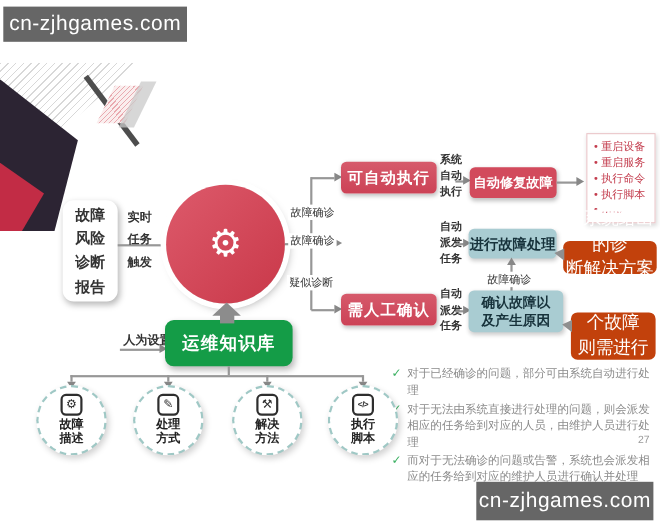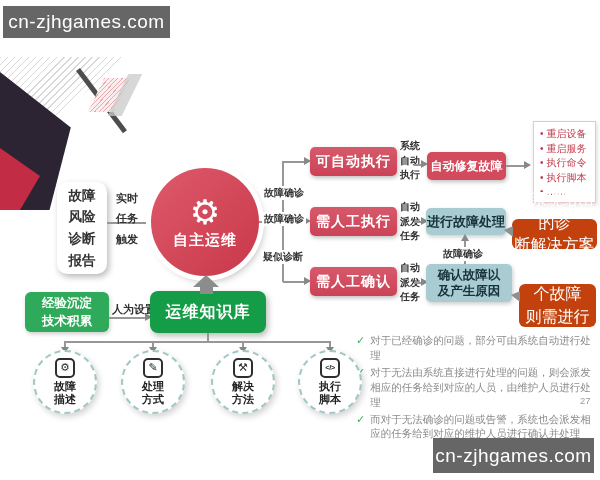--- a/index.html
+++ b/index.html
@@ -58,21 +58,21 @@
      text-align:center;line-height:1.45;box-shadow:1px 2px 4px rgba(0,0,0,.2);}
   .manual-label{left:112px;top:302px;font-size:11px;font-weight:bold;color:#333;}
   .kb-box{left:150px;top:291px;width:116px;height:42px;background:#149c47;border-radius:8px;
      color:#fff;font-size:16px;font-weight:bold;display:flex;align-items:center;justify-content:center;
      letter-spacing:1px;box-shadow:2px 3px 6px rgba(0,0,0,.28);}
   .up-stem{left:200px;top:286px;width:13px;height:8px;background:#8c8c8c;}
   .up-head{left:193px;top:275px;border-left:13px solid transparent;border-right:13px solid transparent;
      border-bottom:12px solid #8c8c8c;width:0;height:0;}
 
   
-  .blabel{font-size:10px;font-weight:bold;color:#333;background:#fff;padding:0 2px;}
+  .blabel{font-size:10px;font-weight:normal;color:#333;background:#fff;padding:0 2px;}
   .rbox{width:87px;height:29px;background:linear-gradient(#d65a6b,#cc4256);border-radius:5px;
      color:#fff;font-size:14px;font-weight:bold;display:flex;align-items:center;justify-content:center;
      letter-spacing:1px;box-shadow:1px 2px 4px rgba(0,0,0,.25);}
   .tcol{width:28px;text-align:center;font-size:10px;font-weight:bold;color:#333;line-height:1.45;}
 
   .small-red{left:427px;top:152px;width:79px;height:28px;background:#d24a5c;border-radius:5px;
      color:#fff;font-size:12px;font-weight:bold;display:flex;align-items:center;justify-content:center;
      box-shadow:1px 2px 4px rgba(0,0,0,.25);}
   .teal{background:#a9ccd2;border-radius:5px;color:#17323b;font-weight:bold;
      display:flex;align-items:center;justify-content:center;box-shadow:1px 2px 4px rgba(0,0,0,.2);
@@ -133,25 +133,22 @@
 风险
 诊断
 报告</div>
   <div class="abs ln" style="left:107px;top:222px;width:44px;height:1.5px;"></div>
   <div class="abs trigger-label pre">实时
 任务
 触发</div>
 
   <div class="abs core">
     <div class="gear">⚙</div>
-    <div class="core-label">自主运维</div>
-  </div>
-
-  <div class="abs exp-box pre">经验沉淀
-技术积累</div>
+  </div>
+
   <div class="abs ln" style="left:109px;top:317px;width:37px;height:1.5px;"></div>
   <div class="abs ar ar-r" style="left:145px;top:313px;"></div>
   <div class="abs manual-label">人为设置</div>
   <div class="abs kb-box">运维知识库</div>
   <div class="abs up-stem"></div>
   <div class="abs up-head"></div>
 
   <div class="abs ln" style="left:259px;top:221px;width:24px;height:1.5px;"></div>
   <div class="abs ln" style="left:282px;top:161px;width:1.5px;height:121px;"></div>
   <div class="abs ln" style="left:283px;top:161px;width:21px;height:1.5px;"></div>
@@ -159,21 +156,20 @@
   <div class="abs ln" style="left:283px;top:221px;width:21px;height:1.5px;"></div>
   <div class="abs ar ar-r" style="left:304px;top:217px;"></div>
   <div class="abs ln" style="left:283px;top:281px;width:21px;height:1.5px;"></div>
   <div class="abs ar ar-r" style="left:304px;top:277px;"></div>
 
   <div class="abs blabel" style="left:262px;top:186px;">故障确诊</div>
   <div class="abs blabel" style="left:262px;top:212px;">故障确诊</div>
   <div class="abs blabel" style="left:261px;top:250px;">疑似诊断</div>
 
   <div class="abs rbox" style="left:310px;top:147px;">可自动执行</div>
-  <div class="abs rbox" style="left:310px;top:207px;">需人工执行</div>
   <div class="abs rbox" style="left:310px;top:267px;">需人工确认</div>
 
   <div class="abs tcol pre" style="left:396px;top:139px;">系统
 自动
 执行</div>
   <div class="abs tcol pre" style="left:396px;top:200px;">自动
 派发
 任务</div>
   <div class="abs tcol pre" style="left:396px;top:261px;">自动
 派发

